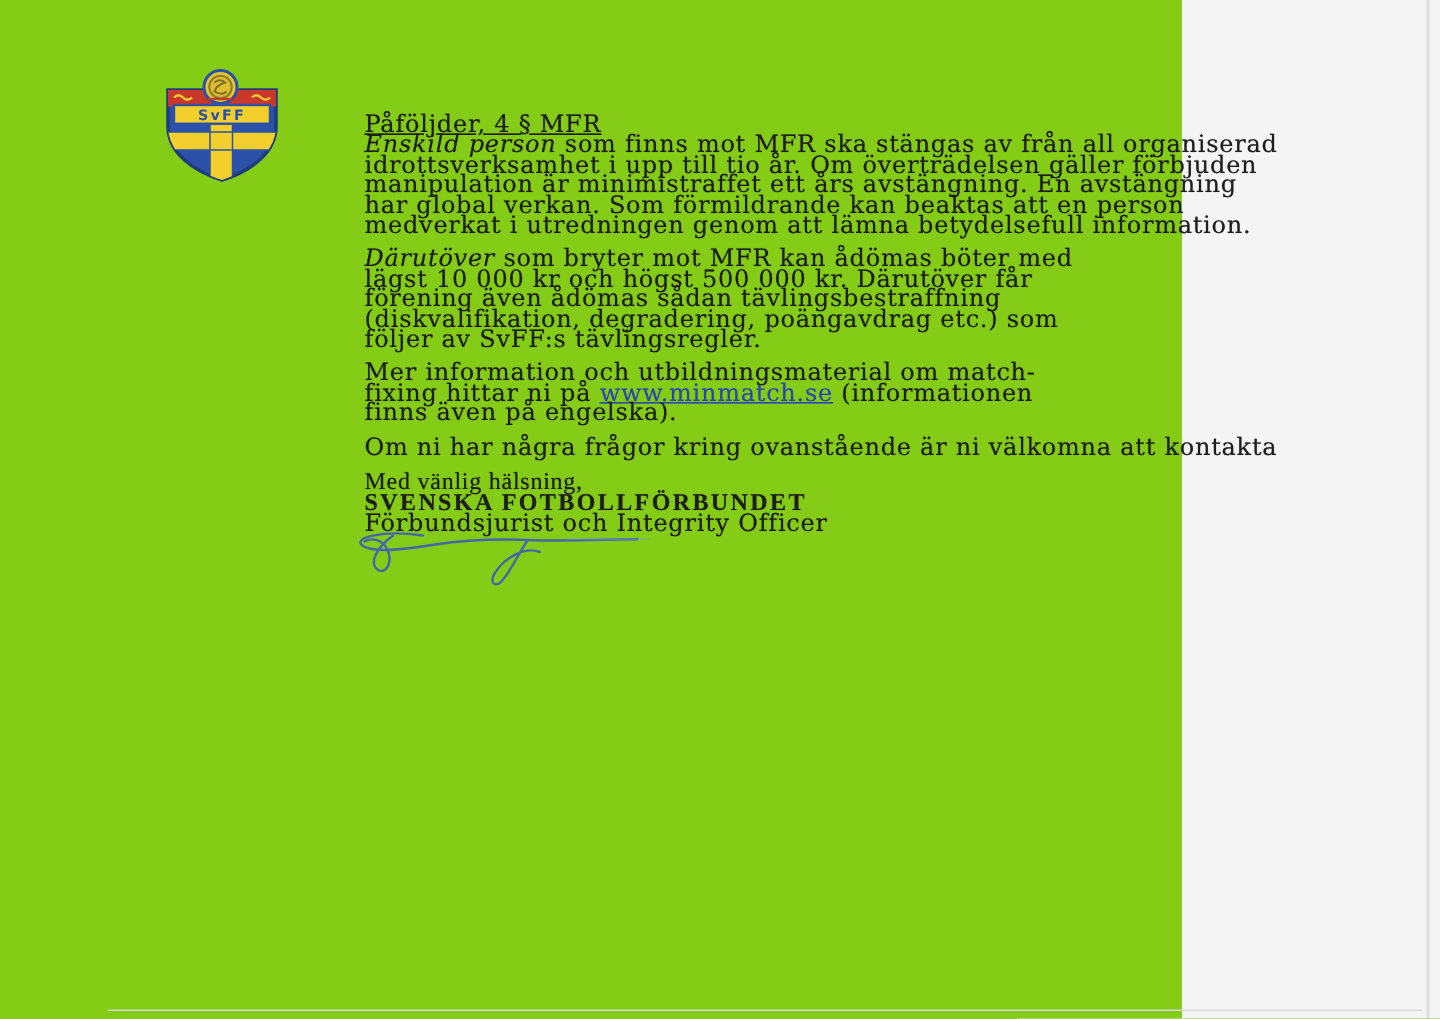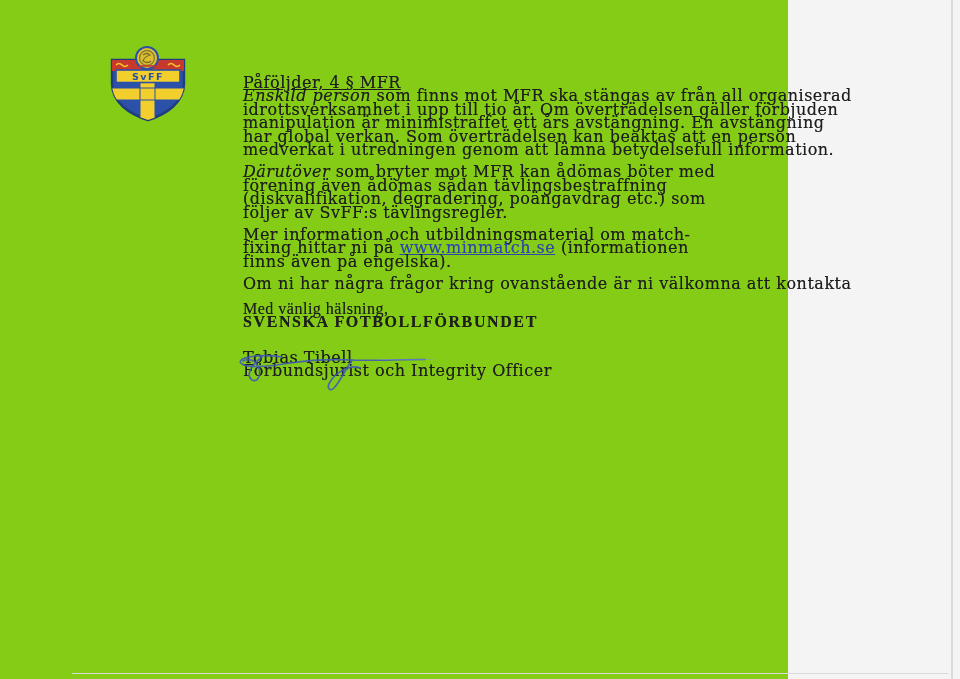--- a/index.html
+++ b/index.html
@@ -87,44 +87,44 @@
     </g>
   </svg>
 
   <div class="letter">
     <div class="heading">Påföljder, 4 § MFR</div>
 
     <div class="para">
         <div class="line"><span class="italic">Enskild person</span><span> som finns mot MFR ska stängas av från all organiserad</span></div>
         <div class="line"><span>idrottsverksamhet i upp till tio år. Om överträdelsen gäller förbjuden</span></div>
         <div class="line"><span>manipulation är minimistraffet ett års avstängning. En avstängning</span></div>
-        <div class="line"><span>har global verkan. Som överträdelsen kan beaktas att en person</span></div>
+        <div class="line"><span>har global verkan. Som förmildrande kan beaktas att en person</span></div>
         <div class="line"><span>medverkat i utredningen genom att lämna betydelsefull information.</span></div>
       </div>
     <div class="para">
         <div class="line"><span class="italic">Därutöver</span><span> som bryter mot MFR kan ådömas böter med</span></div>
+        <div class="line"><span>lägst 10 000 kr och högst 500 000 kr. Därutöver får</span></div>
         <div class="line"><span>förening även ådömas sådan tävlingsbestraffning</span></div>
         <div class="line"><span>(diskvalifikation, degradering, poängavdrag etc.) som</span></div>
         <div class="line"><span>följer av SvFF:s tävlingsregler.</span></div>
       </div>
     <div class="para">
         <div class="line"><span>Mer information och utbildningsmaterial om match-</span></div>
         <div class="line"><span>fixing hittar ni på </span><span class="link">www.minmatch.se</span><span> (informationen</span></div>
         <div class="line"><span>finns även på engelska).</span></div>
       </div>
     <div class="para">
         <div class="line"><span>Om ni har några frågor kring ovanstående är ni välkomna att kontakta</span></div>
       </div>
 
     <div class="closing">
       <div class="line">Med vänlig hälsning,</div>
       <div class="line org">SVENSKA FOTBOLLFÖRBUNDET</div>
     </div>
 
-    <div class="line signatory-name">Tobias Tibell</div>
     <div class="line">Förbundsjurist och Integrity Officer</div>
   </div>
 
   <svg class="signature" viewBox="0 0 210 48" xmlns="http://www.w3.org/2000/svg">
     <g fill="none" stroke="#3f58bd" stroke-width="1.6" stroke-linecap="round" opacity="0.88">
       <path d="M54,7 C26,3 6,9 14,14 C22,19 44,16 62,13 C82,10 102,9 124,10 C144,11 168,9.5 197,9.5"></path>
       <path d="M34,7 C22,16 18,26 24,30 C30,33 34,24 30,16 C27,10 20,8 15,11"></path>
       <path d="M124,10 C118,18 112,32 106,38 C102,42 98,38 102,32 C108,22 122,14 132,18"></path>
     </g>
     <path d="M150,9.5 L205,9.5" fill="none" stroke="#7f95d6" stroke-width="1.1" opacity="0.45"></path>

